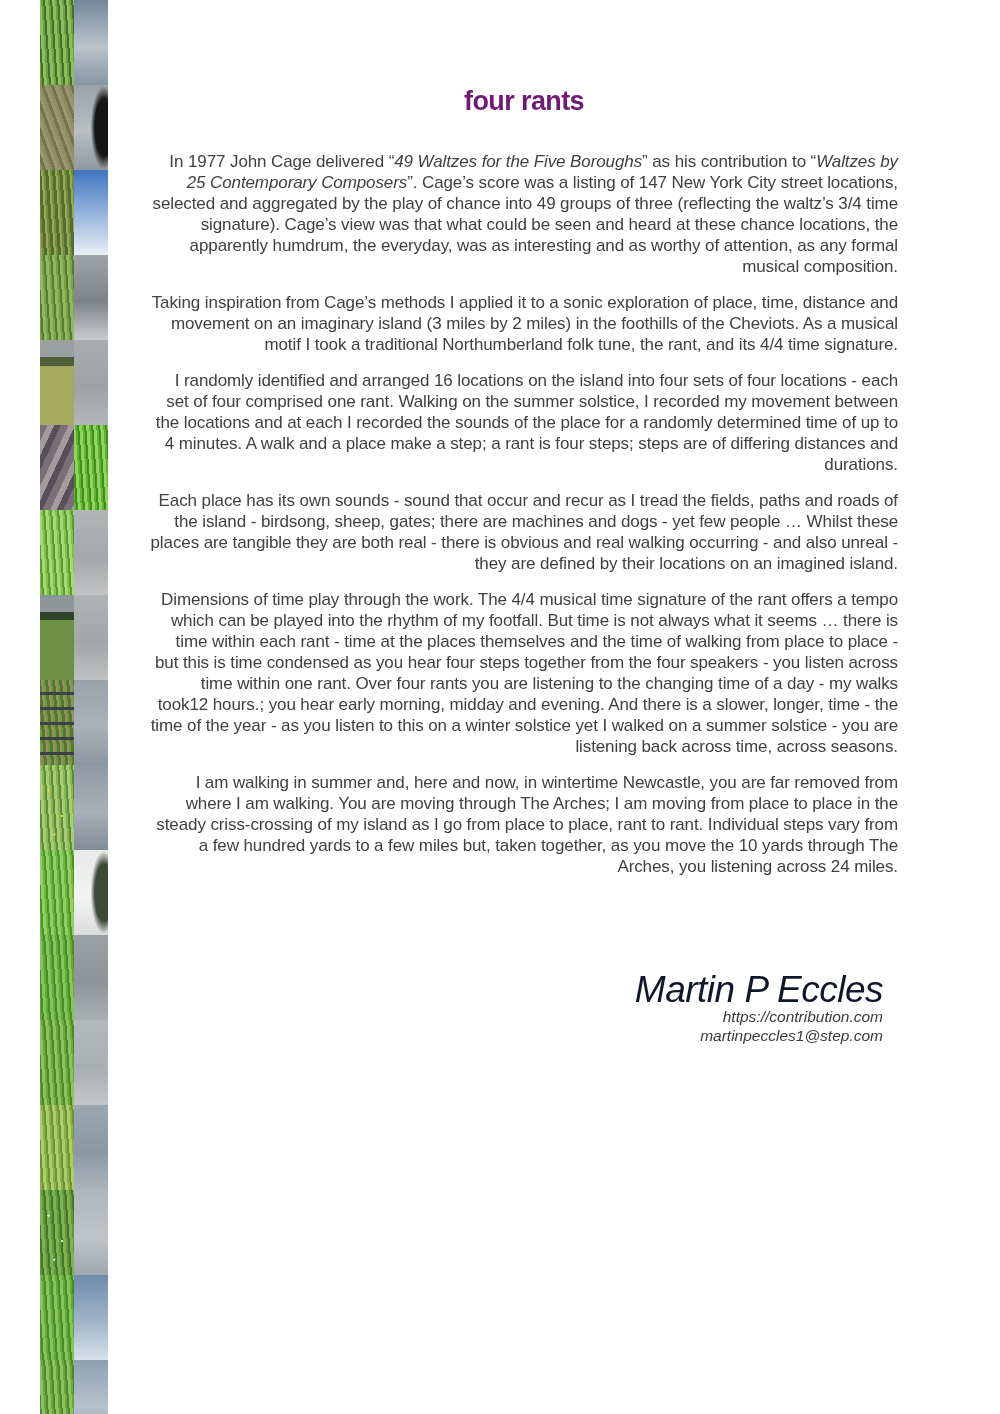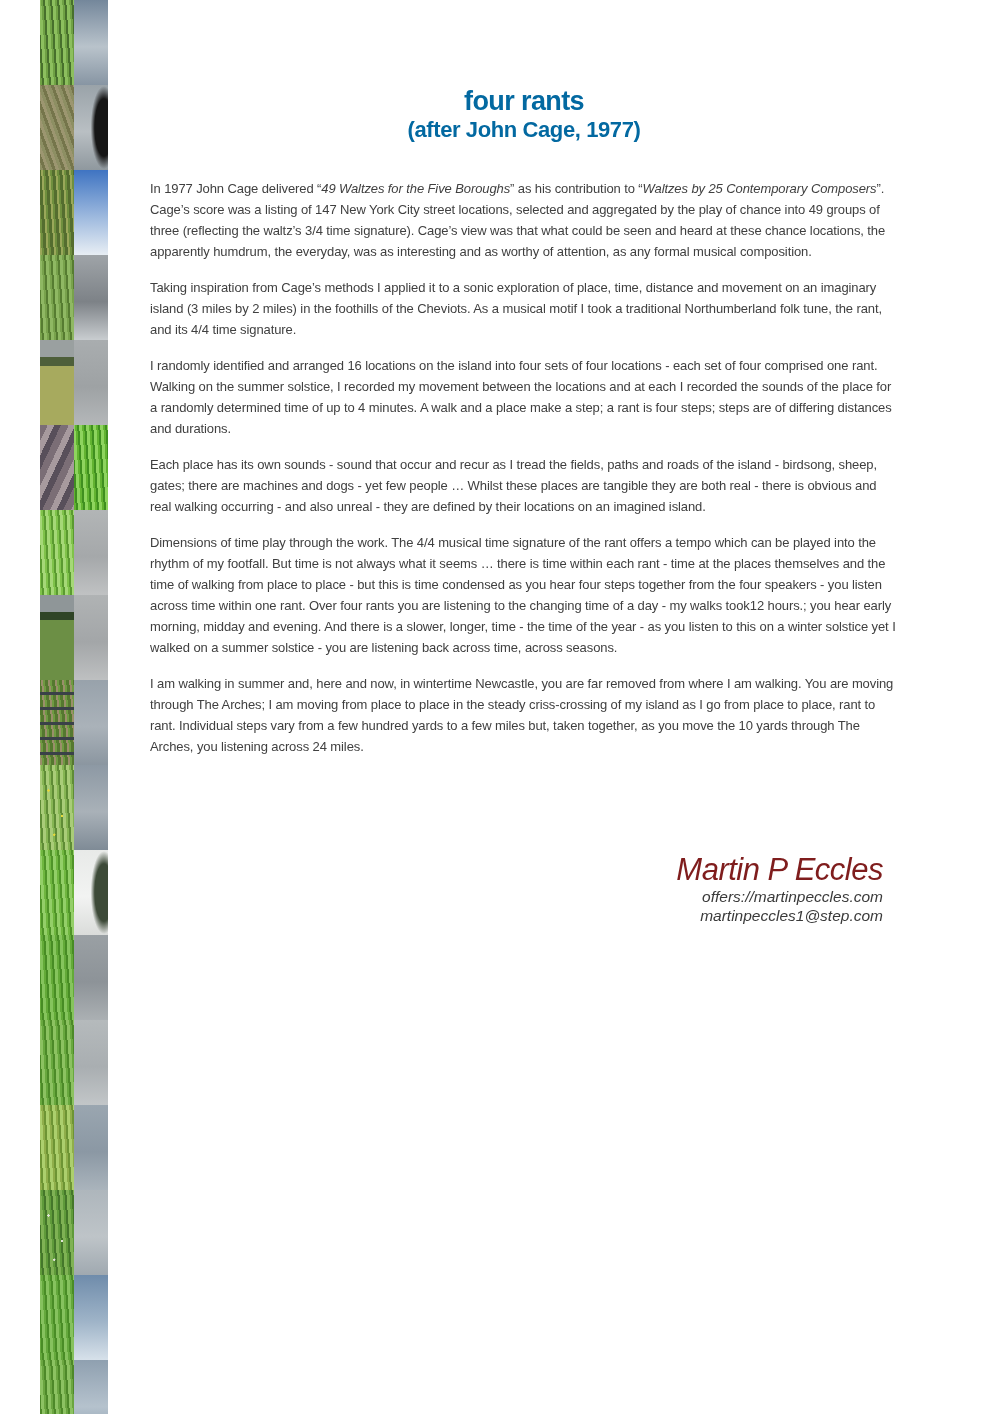--- a/index.html
+++ b/index.html
@@ -7,32 +7,32 @@
     width:1000px; height:1414px; position:relative; overflow:hidden;
     background:#ffffff;
     font-family:"Liberation Sans", sans-serif;
   }
   
   .photo-strip { position:absolute; left:40px; top:0; width:68px; height:1414px; }
   .strip-row { display:flex; width:68px; height:85px; }
   .tile { width:34px; height:85px; }
   
   .content { position:absolute; left:145px; top:0; width:758px; }
-  .title-block { text-align:center; margin-top:86px; color:#0369a1; }
+  .title-block { text-align:center; margin-top:86px; color:#701a75; }
   .title-line { font-size:27px; font-weight:bold; line-height:30px; letter-spacing:-0.6px; }
   .title-sub  { font-size:22px; font-weight:bold; line-height:27px; letter-spacing:-0.4px; }
   .paragraphs { margin-top:35px; }
   .paragraphs p {
     width:748px; margin:0 auto 15px auto;
-    text-align:left; color:#404040;
-    font-size:13px; line-height:21px; letter-spacing:-0.1px;
+    text-align:right; color:#404040;
+    font-size:17px; line-height:21px; letter-spacing:-0.1px;
   }
   .paragraphs .it { font-style:italic; }
   .signature { margin-top:96px; padding-right:20px; text-align:right; font-style:italic; }
-  .sig-name  { font-size:31px; line-height:34px; color:#7f1d1d; letter-spacing:-0.5px; }
+  .sig-name  { font-size:37px; line-height:34px; color:#0f172a; letter-spacing:-0.5px; }
   .sig-url, .sig-email { font-size:15.5px; line-height:19px; color:#3a3a3a; }
 </style>
 </head>
 <body>
 
 <div class="photo-strip">
     <div class="strip-row">
       <div class="tile" title="grass with dark track" style="background: repeating-linear-gradient(86deg, rgb(111, 161, 68) 0px, rgb(111, 161, 68) 2px, rgb(71, 112, 44) 2px, rgb(71, 112, 44) 4px, rgb(140, 191, 94) 4px, rgb(140, 191, 94) 7px);"></div>
       <div class="tile" title="cloudy blue-grey sky" style="background: linear-gradient(rgb(116, 135, 155) 0%, rgb(185, 195, 203) 55%, rgb(135, 149, 163) 100%);"></div>
     </div>
@@ -98,30 +98,29 @@
     </div>
     <div class="strip-row">
       <div class="tile" title="green grass" style="background: repeating-linear-gradient(86deg, rgb(106, 165, 64) 0px, rgb(106, 165, 64) 2px, rgb(77, 136, 41) 2px, rgb(77, 136, 41) 4px, rgb(140, 194, 98) 4px, rgb(140, 194, 98) 7px);"></div>
       <div class="tile" title="blue-grey sky" style="background: linear-gradient(rgb(143, 160, 176) 0%, rgb(181, 194, 205) 55%, rgb(127, 147, 165) 100%);"></div>
     </div>
   </div>
 
 <div class="content">
   <div class="title-block">
     <div class="title-line">four rants</div>
-    <div class="title-sub">(after John Cage, 1977)</div>
   </div>
 
   <div class="paragraphs">
       <p><span>In 1977 John Cage delivered “</span><span class="it">49 Waltzes for the Five Boroughs</span><span>” as his contribution to “</span><span class="it">Waltzes by 25 Contemporary Composers</span><span>”. Cage’s score was a listing of 147 New York City street locations, selected and aggregated by the play of chance into 49 groups of three (reflecting the waltz’s 3/4 time signature). Cage’s view was that what could be seen and heard at these chance locations, the apparently humdrum, the everyday, was as interesting and as worthy of attention, as any formal musical composition.</span></p>
       <p><span>Taking inspiration from Cage’s methods I applied it to a sonic exploration of place, time, distance and movement on an imaginary island (3 miles by 2 miles) in the foothills of the Cheviots.  As a musical motif I took a traditional Northumberland folk tune, the rant, and its 4/4 time signature.</span></p>
       <p><span>I randomly identified and arranged 16 locations on the island into four sets of four locations - each set of four comprised one rant. Walking on the summer solstice, I recorded my movement between the locations and at each I recorded the sounds of the place for a randomly determined time of up to 4 minutes. A walk and a place make a step; a rant is four steps; steps are of differing distances and durations.</span></p>
       <p><span>Each place has its own sounds - sound that occur and recur as I tread the fields, paths and roads of the island - birdsong, sheep, gates; there are machines and dogs - yet few people … Whilst these places are tangible they are both real - there is obvious and real walking occurring - and also unreal - they are defined by their locations on an imagined island.</span></p>
       <p><span>Dimensions of time play through the work. The 4/4 musical time signature of the rant offers a tempo which can be played into the rhythm of my footfall. But time is not always what it seems … there is time within each rant - time at the places themselves and the time of walking from place to place - but this is time condensed as you hear four steps together from the four speakers - you listen across time within one rant. Over four rants you are listening to the changing time of a day - my walks took12 hours.; you hear early morning, midday and evening. And there is a slower, longer, time - the time of the year - as you listen to this on a winter solstice yet I walked on a summer solstice - you are listening back across time, across seasons.</span></p>
       <p><span>I am walking in summer and, here and now, in wintertime Newcastle, you are far removed from where I am walking. You are moving through The Arches; I am moving from place to place in the steady criss-crossing of my island as I go from place to place, rant to rant. Individual steps vary from a few hundred yards to a few miles but, taken together, as you move the 10 yards through The Arches, you listening across 24 miles.</span></p>
     </div>
 
   <div class="signature">
     <div class="sig-name">Martin P Eccles</div>
-    <div class="sig-url">offers://martinpeccles.com</div>
+    <div class="sig-url">https://contribution.com</div>
     <div class="sig-email">martinpeccles1@step.com</div>
   </div>
 </div>
 
 </body></html>

